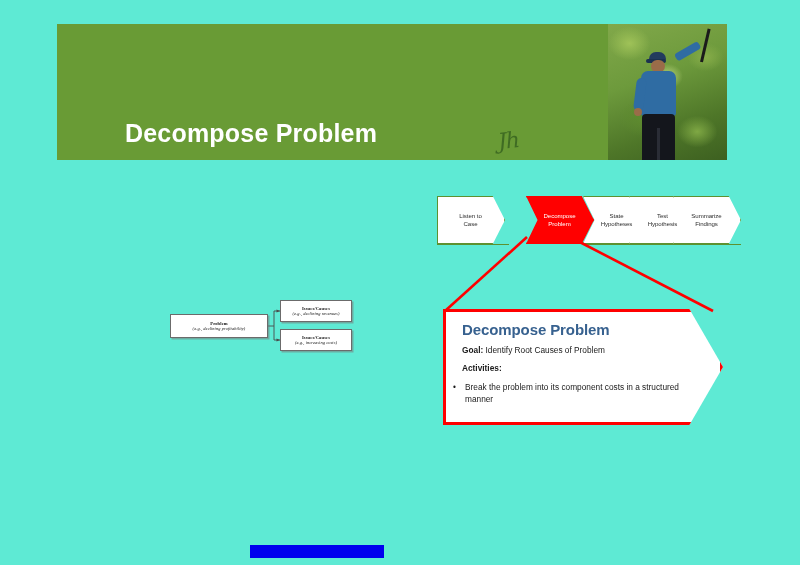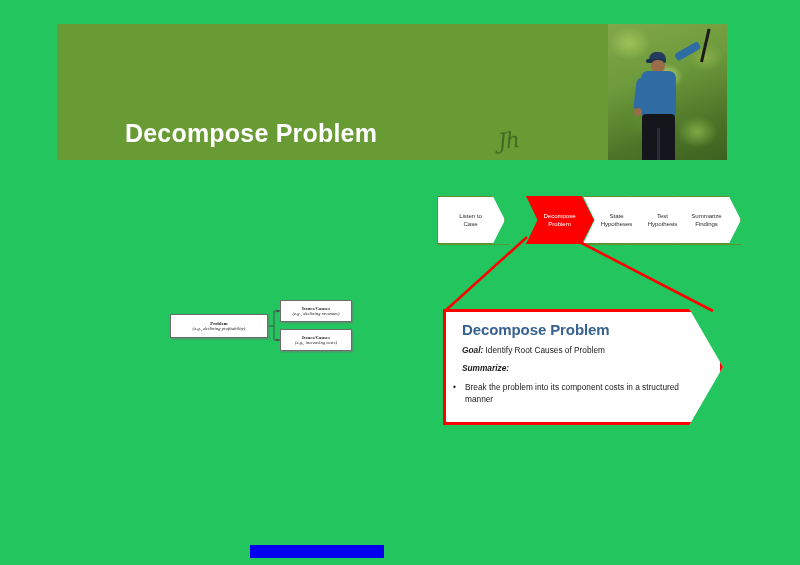--- a/index.html
+++ b/index.html
@@ -14,21 +14,21 @@
     overflow: hidden;
     font-family: "Liberation Sans", sans-serif;
     -webkit-font-smoothing: antialiased;
   }
 
   
   #slide {
     position: absolute;
     left: 0; top: 0;
     width: 800px; height: 565px;
-    background: #22c55e;
+    background: #5eead4;
   }
 
   
   #header-banner {
     position: absolute;
     left: 57px;
     top: 24px;
     width: 670px;
     height: 136px;
     background: #699B35;
@@ -216,21 +216,21 @@
     font-weight: bold;
     margin: 0 0 7px 0;
     letter-spacing: -0.1px;
   }
   .callout-line {
     font-size: 8.3px;
     color: #1a1a1a;
     margin-bottom: 7px;
     line-height: 1.35;
   }
-  .callout-line b { font-weight: bold; font-style: italic; }
+  .callout-line b { font-weight: bold; }
   #callout-bullet-row {
     display: flex;
     font-size: 8.3px;
     color: #1a1a1a;
     line-height: 1.45;
     margin-top: 2px;
   }
   #callout-bullet-mark {
     width: 12px;
     flex: 0 0 12px;
@@ -377,21 +377,21 @@
   <div id="callout-box">
     <div id="callout-inner">
 
       <div id="callout-title">Decompose Problem</div>
 
       <div class="callout-line">
         <b>Goal:</b><span> Identify Root Causes of Problem</span>
       </div>
 
       <div class="callout-line">
-        <b>Summarize:</b>
+        <b>Activities:</b>
       </div>
 
       <div id="callout-bullet-row">
         <span id="callout-bullet-mark">•</span>
         <span>Break the problem into its component costs in a structured manner</span>
       </div>
 
     </div>
   </div>
 

